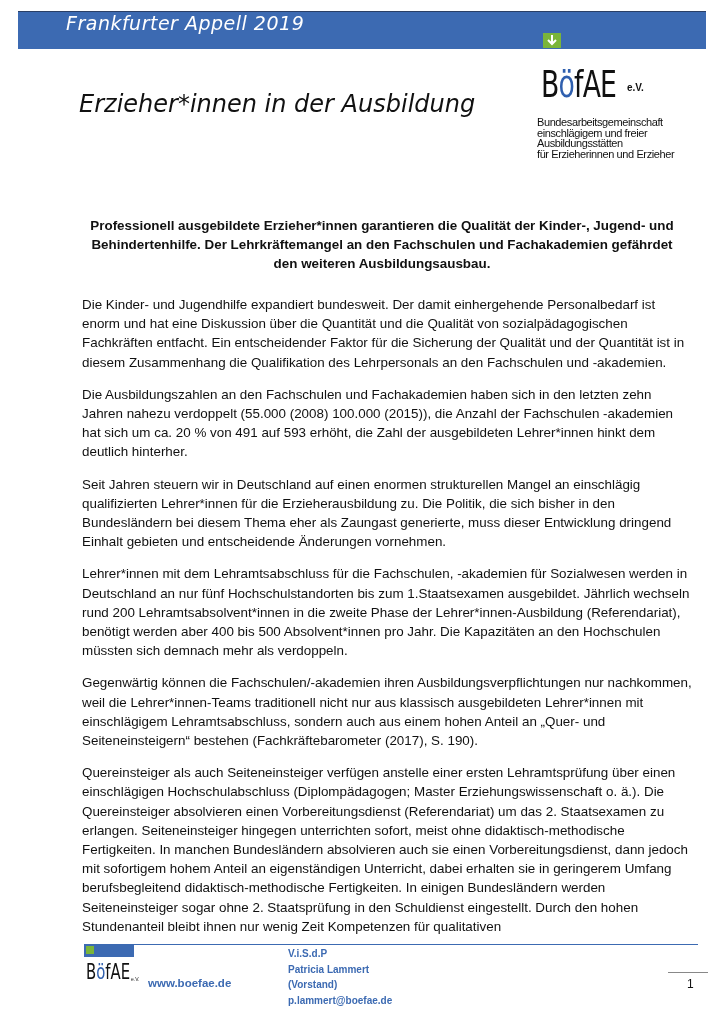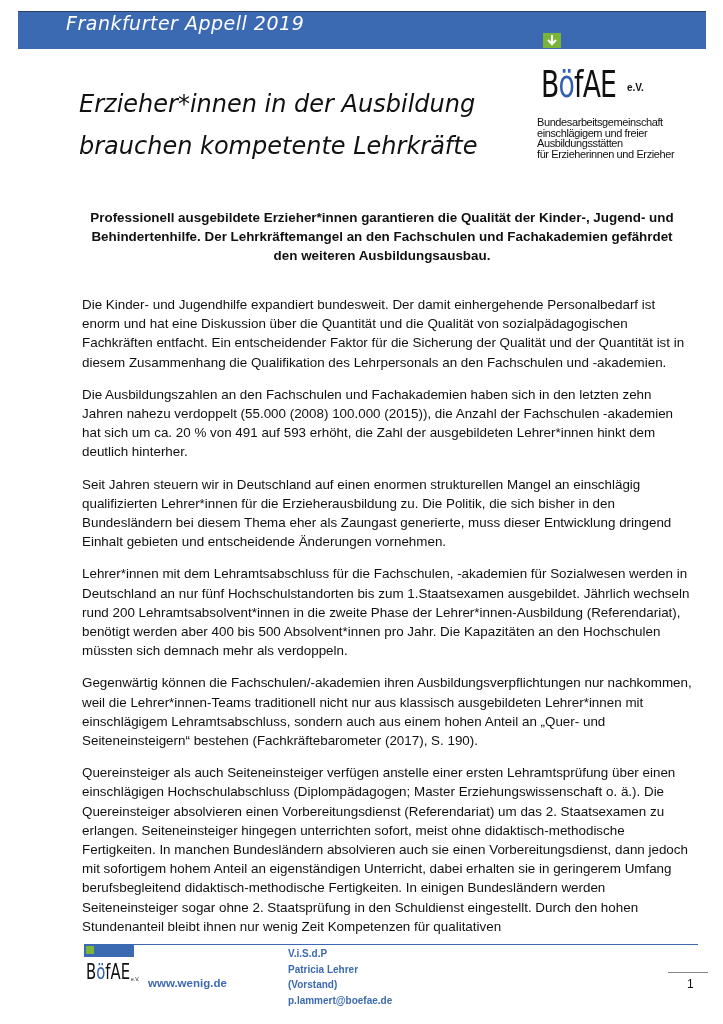--- a/index.html
+++ b/index.html
@@ -17,21 +17,21 @@
                 font-family:"DejaVu Sans", sans-serif; font-style:italic;
                 font-size:24px; line-height:42px; color:#111;margin-left:22px; }
   .logo { position:absolute; left:541px; top:62px; }
   .logo-word { font-family:"DejaVu Sans Condensed","DejaVu Sans", sans-serif;
                font-size:38px; letter-spacing:-1px; color:#111;
                transform:scaleX(0.78); transform-origin:left; display:inline-block; line-height:44px; }
   .logo-word .o { color:#2f5fae; }
   .logo-ev { position:absolute; left:86px; top:20px; font-size:10px; font-weight:bold; }
   .logo-sub { position:absolute; left:537px; top:117px; font-size:11px;
               line-height:10.5px; letter-spacing:-0.4px; color:#111; }
-  .lead { position:absolute; left:82px; top:208px; width:600px; text-align:center;
+  .lead { position:absolute; left:82px; top:216px; width:600px; text-align:center;
           font-weight:bold; font-size:13.4px; line-height:19px; }
   .body { position:absolute; left:82px; top:264px; width:610px; font-size:13.4px;
           line-height:19.2px;margin-top:31px; }
   .body p { margin:0 0 13px 0; }
   .body h3 { margin:0 0 13px 0; font-size:13.4px; font-weight:bold; line-height:19.2px; }
   .foot-line { position:absolute; left:88px; top:944px; width:610px; height:1px; background:#3c6ab2; }
   .foot-box { position:absolute; left:84px; top:944px; width:50px; height:13px; background:#3c6ab2; }
   .foot-box .gb { position:absolute; left:2px; top:2px; width:8px; height:8px; background:#7ab53a; }
   .foot-logo { position:absolute; left:86px; top:959px; font-family:"DejaVu Sans Condensed","DejaVu Sans",sans-serif;
                font-size:22px; transform:scaleX(0.75); transform-origin:left; color:#111; }
@@ -49,21 +49,20 @@
 <div class="hdr-bar"></div>
 <div class="hdr-title">Frankfurter Appell 2019</div>
 <div class="green-box">
   <svg width="12" height="12" viewBox="0 0 12 12">
     <path d="M6 1 V10 M2 6 L6 10 L10 6" stroke="#fff" stroke-width="2" fill="none"></path>
   </svg>
 </div>
 
 <div class="main-title">
   <div>Erzieher*innen in der Ausbildung</div>
-  <div>brauchen kompetente Lehrkräfte</div>
 </div>
 
 <div class="logo">
   <span class="logo-word"><span>B</span><span class="o">ö</span><span>fAE</span></span>
   <span class="logo-ev">e.V.</span>
 </div>
 <div class="logo-sub">
   <div>Bundesarbeitsgemeinschaft</div>
   <div>einschlägigem und freier Ausbildungsstätten</div>
   <div>für Erzieherinnen und Erzieher</div>
@@ -79,21 +78,21 @@
   <p>Gegenwärtig können die Fachschulen/-akademien ihren Ausbildungsverpflichtungen nur nachkommen, weil die Lehrer*innen-Teams traditionell nicht nur aus klassisch ausgebildeten Lehrer*innen mit einschlägigem Lehramtsabschluss, sondern auch aus einem hohen Anteil an „Quer- und Seiteneinsteigern“ bestehen (Fachkräftebarometer (2017), S. 190).</p>
   <p>Quereinsteiger als auch Seiteneinsteiger verfügen anstelle einer ersten Lehramtsprüfung über einen einschlägigen Hochschulabschluss (Diplompädagogen; Master Erziehungswissenschaft o. ä.). Die Quereinsteiger absolvieren einen Vorbereitungsdienst (Referendariat) um das 2. Staatsexamen zu erlangen. Seiteneinsteiger hingegen unterrichten sofort, meist ohne didaktisch-methodische Fertigkeiten. In manchen Bundesländern absolvieren auch sie einen Vorbereitungsdienst, dann jedoch mit sofortigem hohem Anteil an eigenständigen Unterricht, dabei erhalten sie in geringerem Umfang berufsbegleitend didaktisch-methodische Fertigkeiten. In einigen Bundesländern werden Seiteneinsteiger sogar ohne 2. Staatsprüfung in den Schuldienst eingestellt. Durch den hohen Stundenanteil bleibt ihnen nur wenig Zeit Kompetenzen für qualitativen</p>
 </div>
 
 <div class="foot-line"></div>
 <div class="foot-box">
     <span class="gb"></span>
   </div>
 <div class="foot-logo"><span>B</span><span class="o">ö</span><span>fAE</span></div>
 <div class="foot-ev">e.V.</div>
-<div class="foot-url">www.wenig.de</div>
+<div class="foot-url">www.boefae.de</div>
 <div class="foot-contact">
   <div>V.i.S.d.P</div>
-  <div>Patricia Lehrer</div>
+  <div>Patricia Lammert</div>
   <div>(Vorstand)</div>
   <div>p.lammert@boefae.de</div>
 </div>
 <div class="pg-line"></div>
 <div class="pg-num">1</div>
 
 </body></html>

